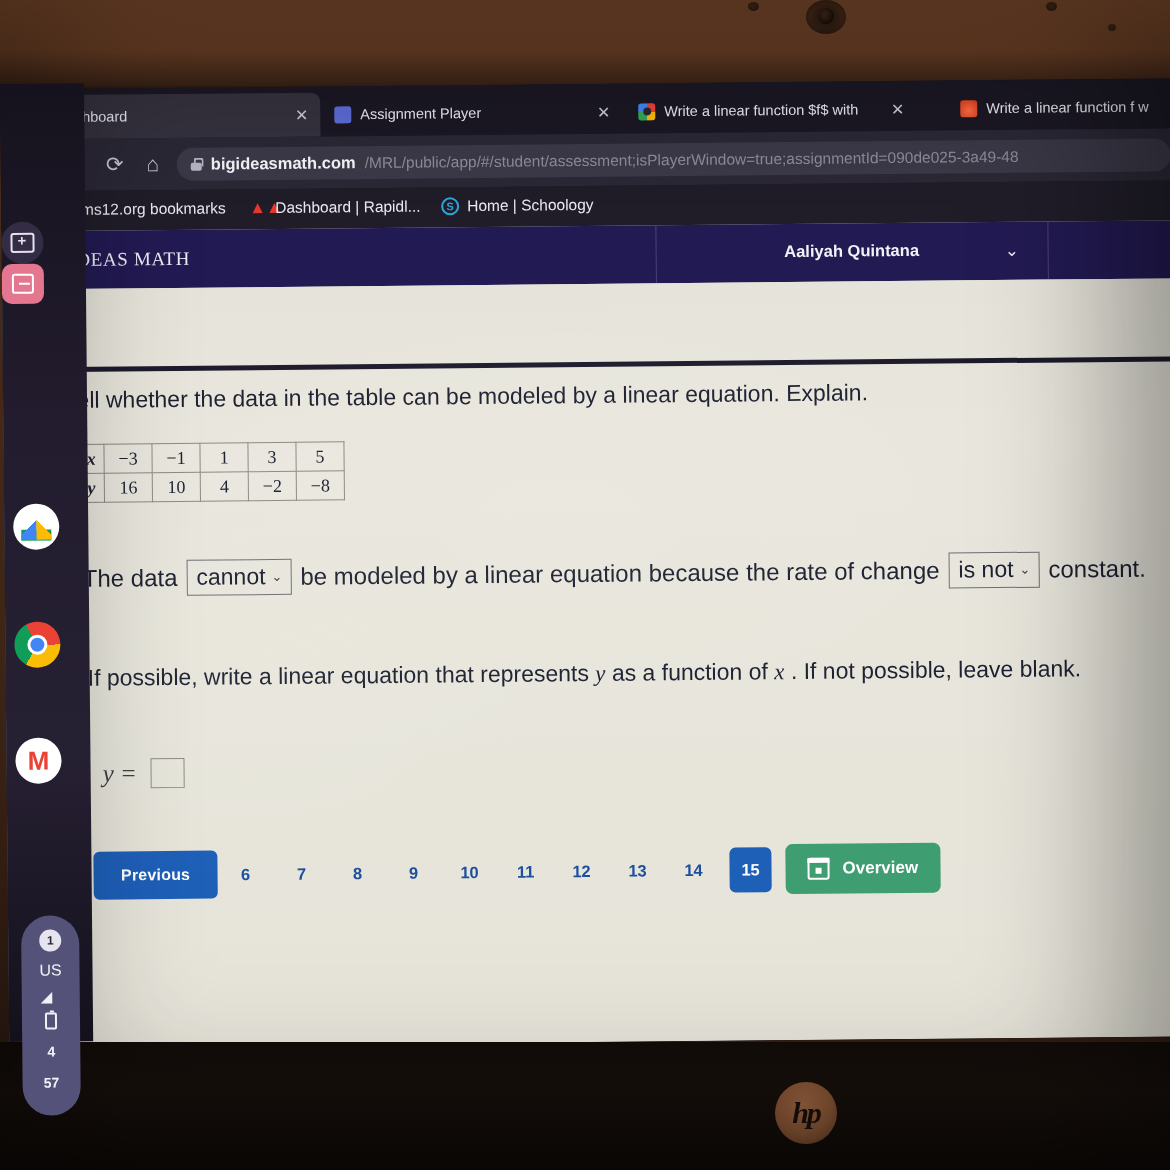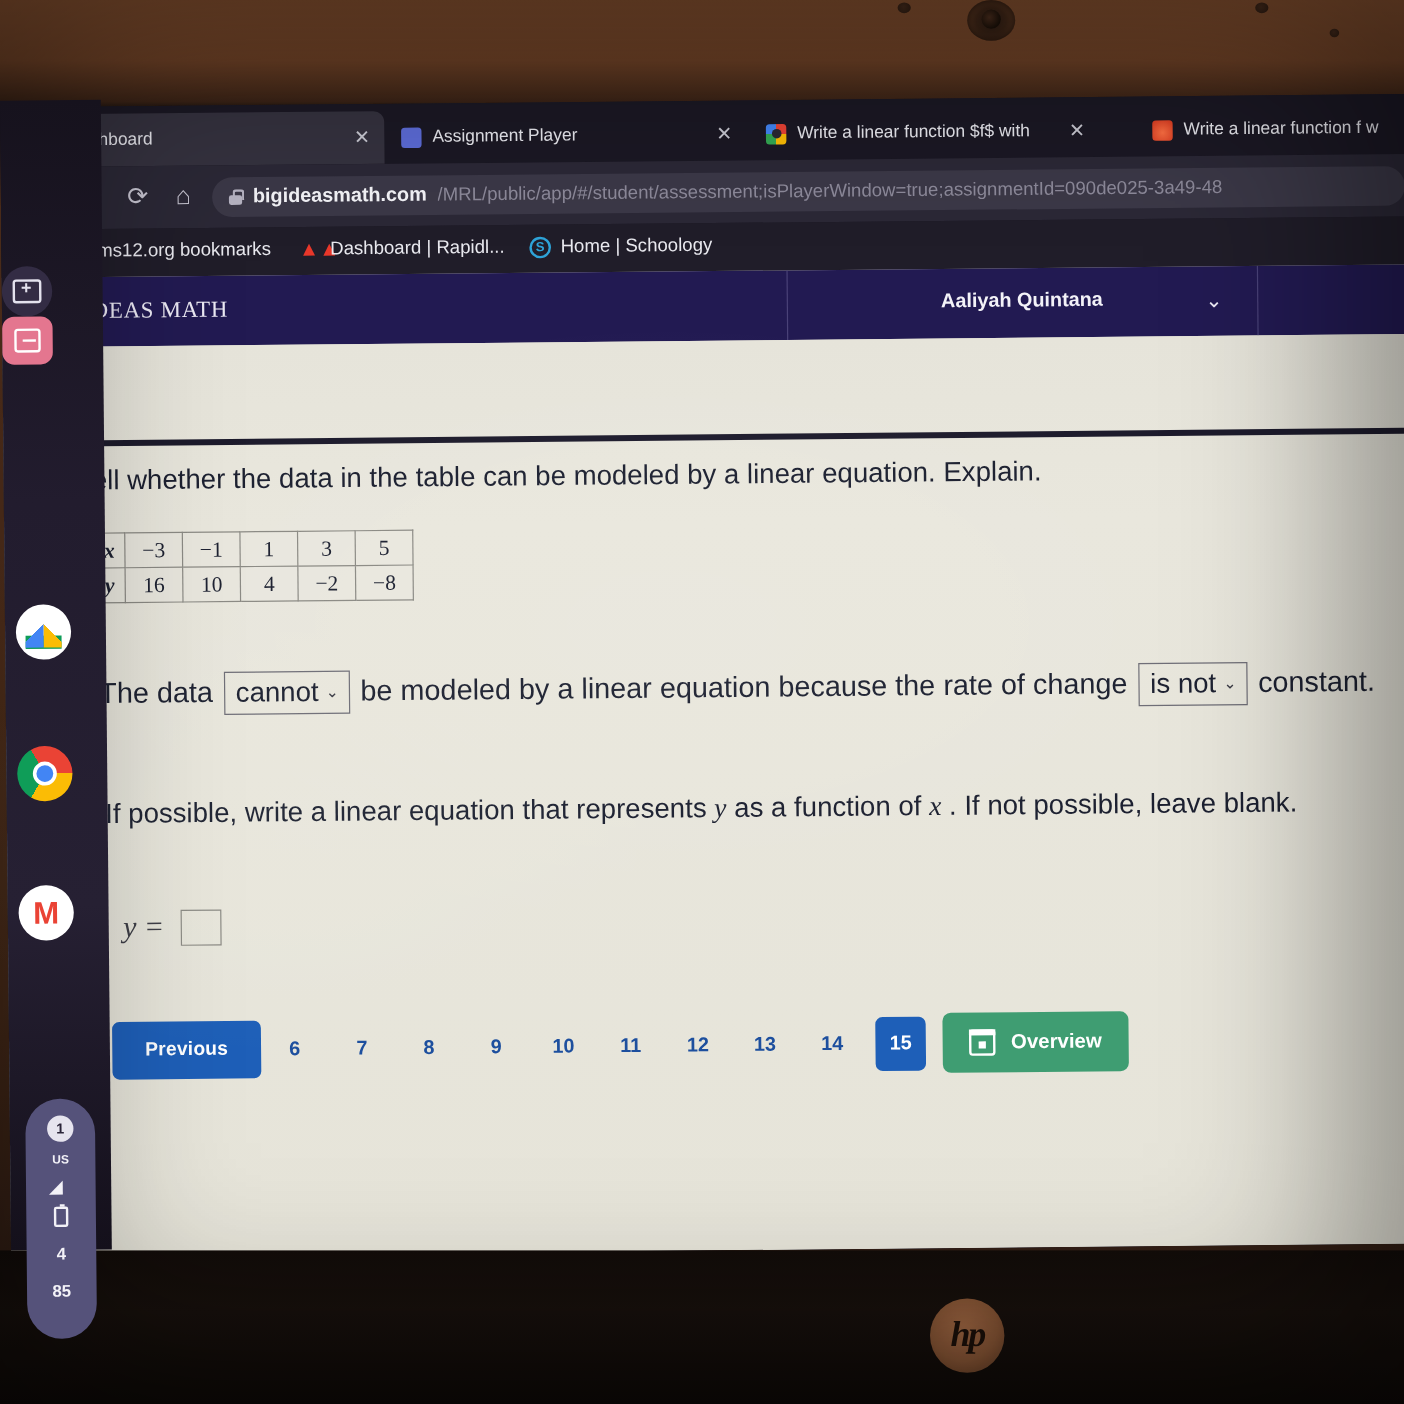--- a/index.html
+++ b/index.html
@@ -251,21 +251,21 @@
   .si-app2-g { width:22px; height:20px; border:2px solid #fff; border-radius:3px; position:relative; }
   .si-app2-g:after{content:"";position:absolute;left:5px;top:7px;width:11px;height:2px;background:#fff;}
 
   .tray {
     position:absolute; left:13px; top:832px; width:58px; height:200px;
     background:#55527a; border-radius:29px;
     display:flex; flex-direction:column; align-items:center; padding-top:14px; gap:10px;
   }
   .tray-badge { width:22px;height:22px;border-radius:50%;background:#e6e4ee;color:#2a2438;
     font-size:12px;font-weight:700;line-height:22px;text-align:center; }
-  .tray-us { color:#f2f1f7; font-size:10px; font-weight:700; }
+  .tray-us { color:#f2f1f7; font-size:16px; font-weight:400; }
   .tray-wifi { width:20px;height:13px; color:#f2f1f7; font-size:15px; line-height:13px; }
   .tray-batt { width:12px;height:17px;border:2px solid #f2f1f7;border-radius:2px;position:relative; }
   .tray-batt:before{content:"";position:absolute;left:3px;top:-4px;width:4px;height:2px;background:#f2f1f7;}
   .tray-time { color:#f3f2f8; font-size:14px; font-weight:700; text-align:center; line-height:17px; margin-top:4px;}
 
   
   .glare {
     position:absolute; left:0; top:0; width:1170px; height:1170px; pointer-events:none;
     background:
       radial-gradient(ellipse 700px 360px at 560px 520px, rgba(255,255,255,.055), rgba(255,255,255,0) 70%),
@@ -442,21 +442,21 @@
     <div class="si-app2">
       <span class="si-app2-g"></span>
     </div>
 
     <div class="tray">
       <div class="tray-badge">1</div>
       <div class="tray-us">US</div>
       <div class="tray-wifi">◢</div>
       <div class="tray-batt"></div>
       <div class="tray-time">4</div>
-      <div class="tray-time">85</div>
+      <div class="tray-time">57</div>
     </div>
   </div>
 
   <div class="bezel-bottom"></div>
   <div class="hp-logo">hp</div>
 
   <div class="glare"></div>
   <div class="vignette"></div>
 </div>
 

